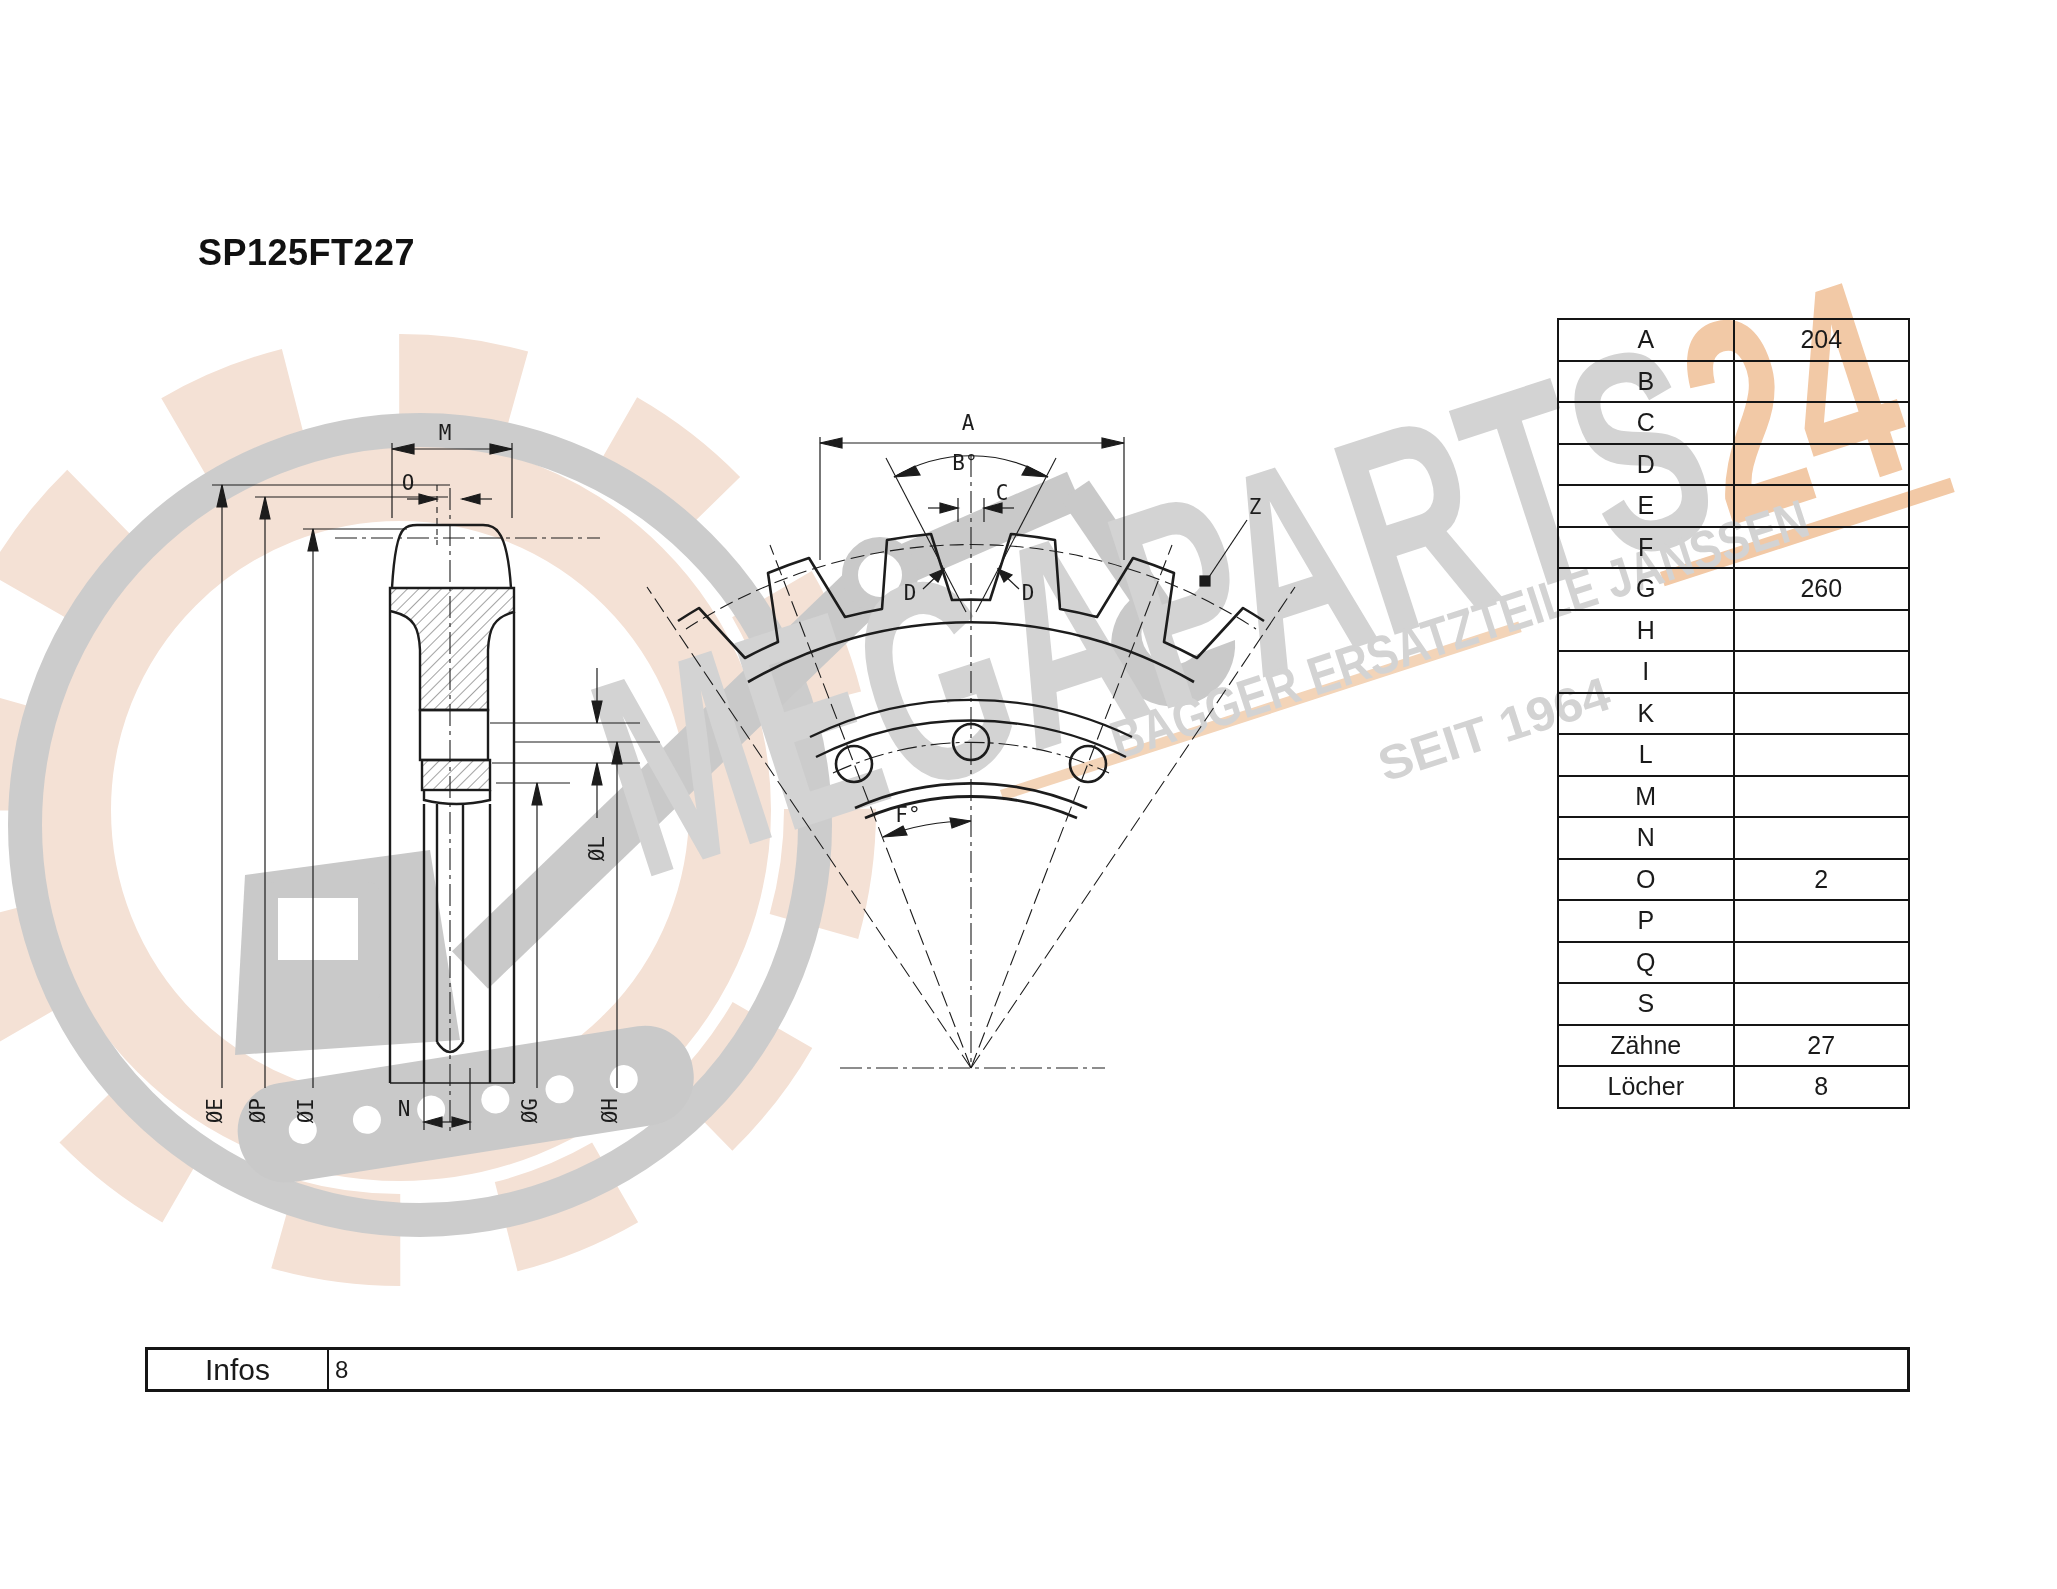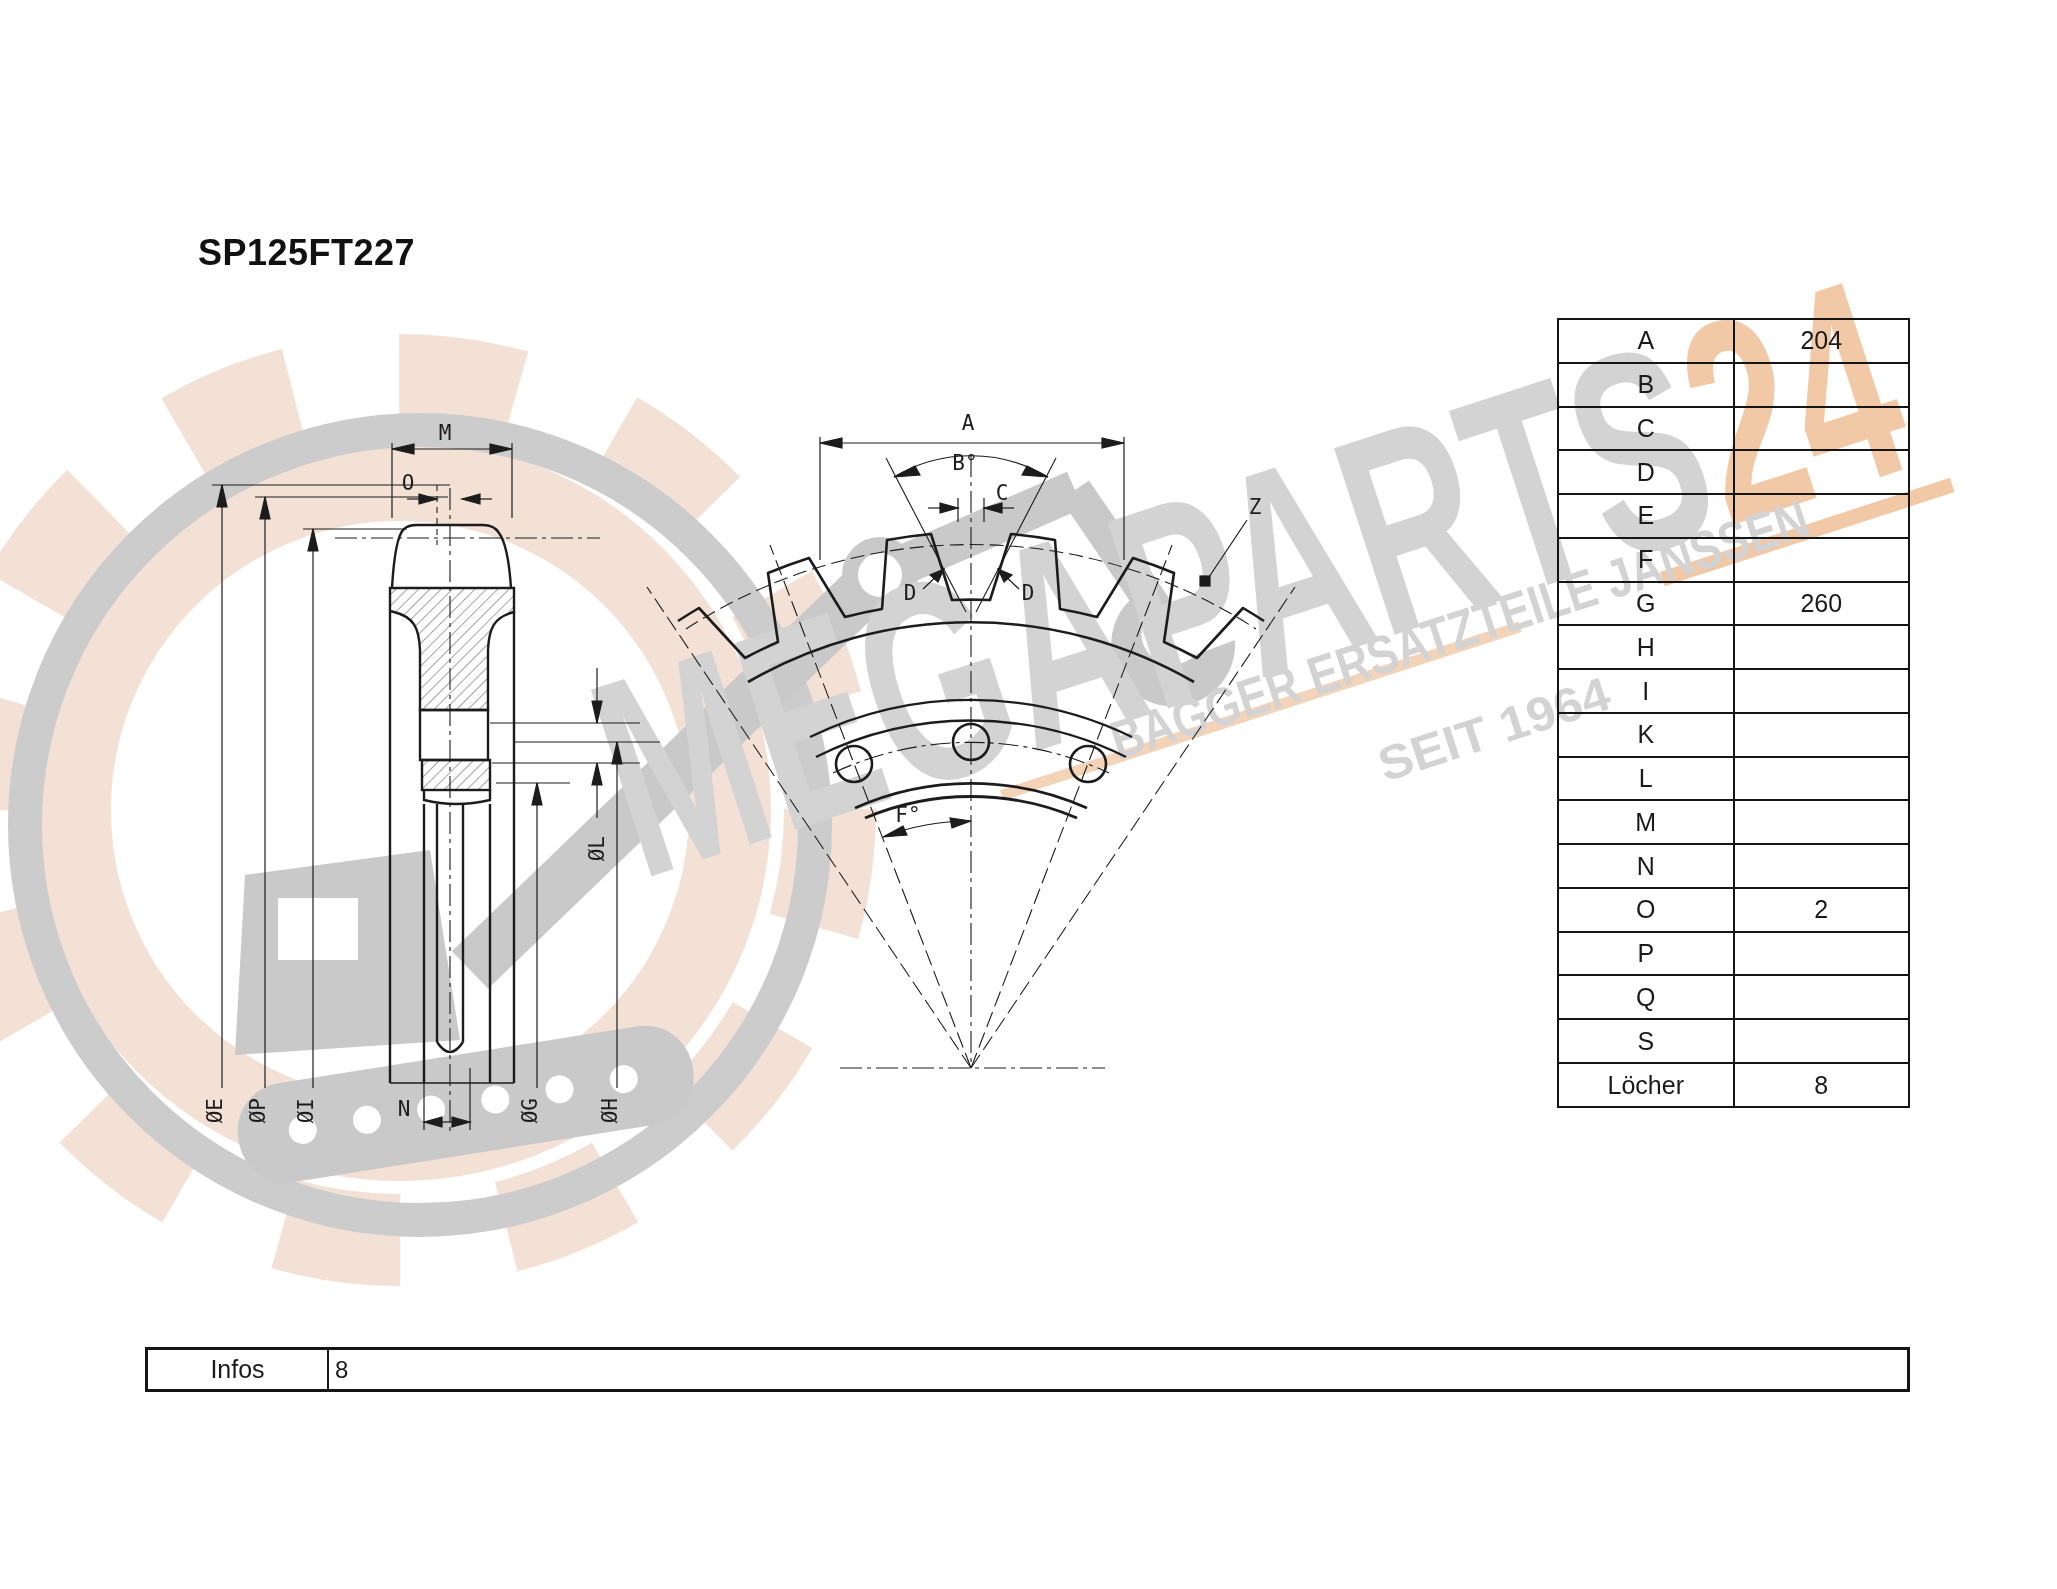--- a/index.html
+++ b/index.html
@@ -10,21 +10,21 @@
   svg{position:absolute;left:0;top:0;}
   
   #spec-table{position:absolute;left:1557px;top:318px;width:353px;height:790px;
         border-collapse:collapse;table-layout:fixed;background:transparent;}
   #spec-table td{border:2px solid #151515;font-size:25px;text-align:center;vertical-align:middle;
         padding:0;height:39.5px;color:#1a1a1a;}
   
   #info-bar{position:absolute;left:145px;top:1347px;width:1765px;height:45px;
         border:3px solid #151515;display:flex;box-sizing:border-box;background:transparent;}
   #info-bar .cell-label{width:179px;border-right:2px solid #151515;display:flex;
-        align-items:center;justify-content:center;font-size:25px;}
+        align-items:center;justify-content:center;font-size:30px;}
   #info-bar .cell-value{flex:1;display:flex;align-items:center;font-size:24px;padding-left:6px;}
   .dimtext{font-family:"DejaVu Sans Mono",monospace;font-size:21px;fill:#1c1c1c;}
   .wm-brand{font-family:"Liberation Sans",sans-serif;font-weight:bold;}
 </style>
 </head>
 <body>
 
 <div id="page">
 
   <svg width="2057" height="1589" viewBox="0 0 2057 1589">
@@ -307,20 +307,24 @@
     <tr>
       <td class="lbl">Q</td>
       <td class="val"></td>
     </tr>
 
     <tr>
       <td class="lbl">S</td>
       <td class="val"></td>
     </tr>
 
+    <tr>
+      <td class="lbl">Zähne</td>
+      <td class="val">27</td>
+    </tr>
 
     <tr>
       <td class="lbl">Löcher</td>
       <td class="val">8</td>
     </tr>
   </tbody>
   </table>
 
   <div id="info-bar">
     <div class="cell-label">Infos</div>

